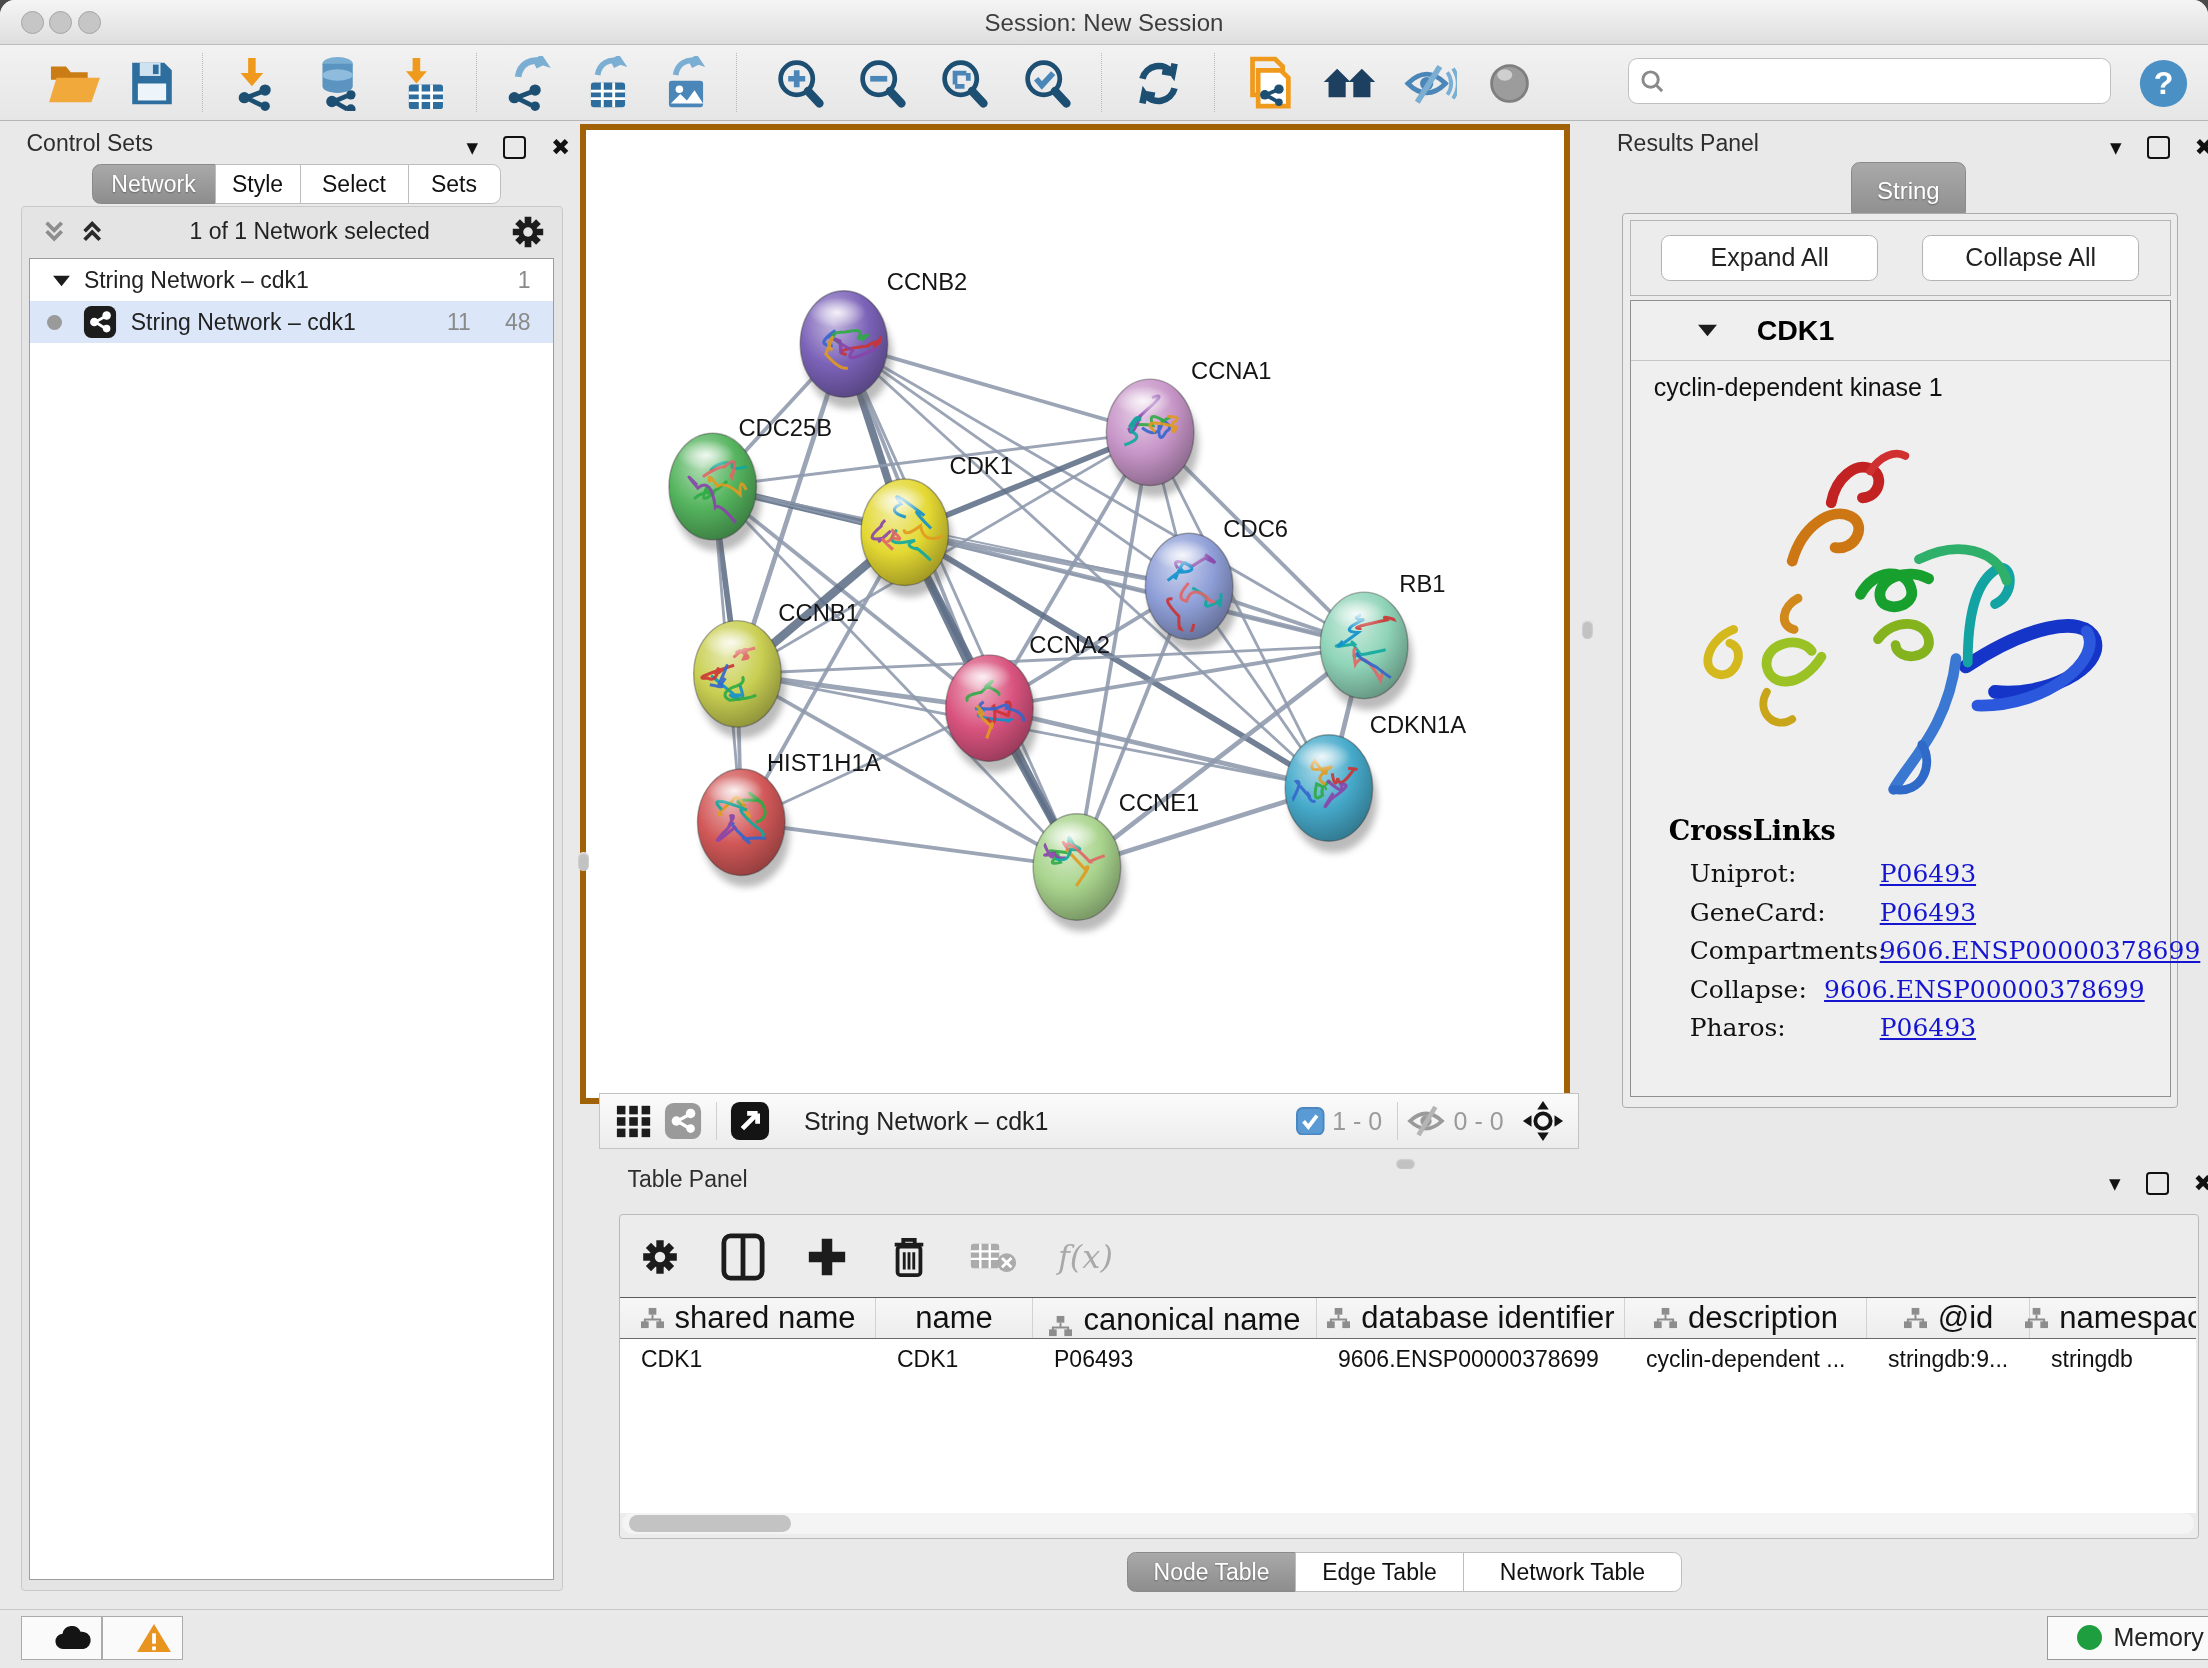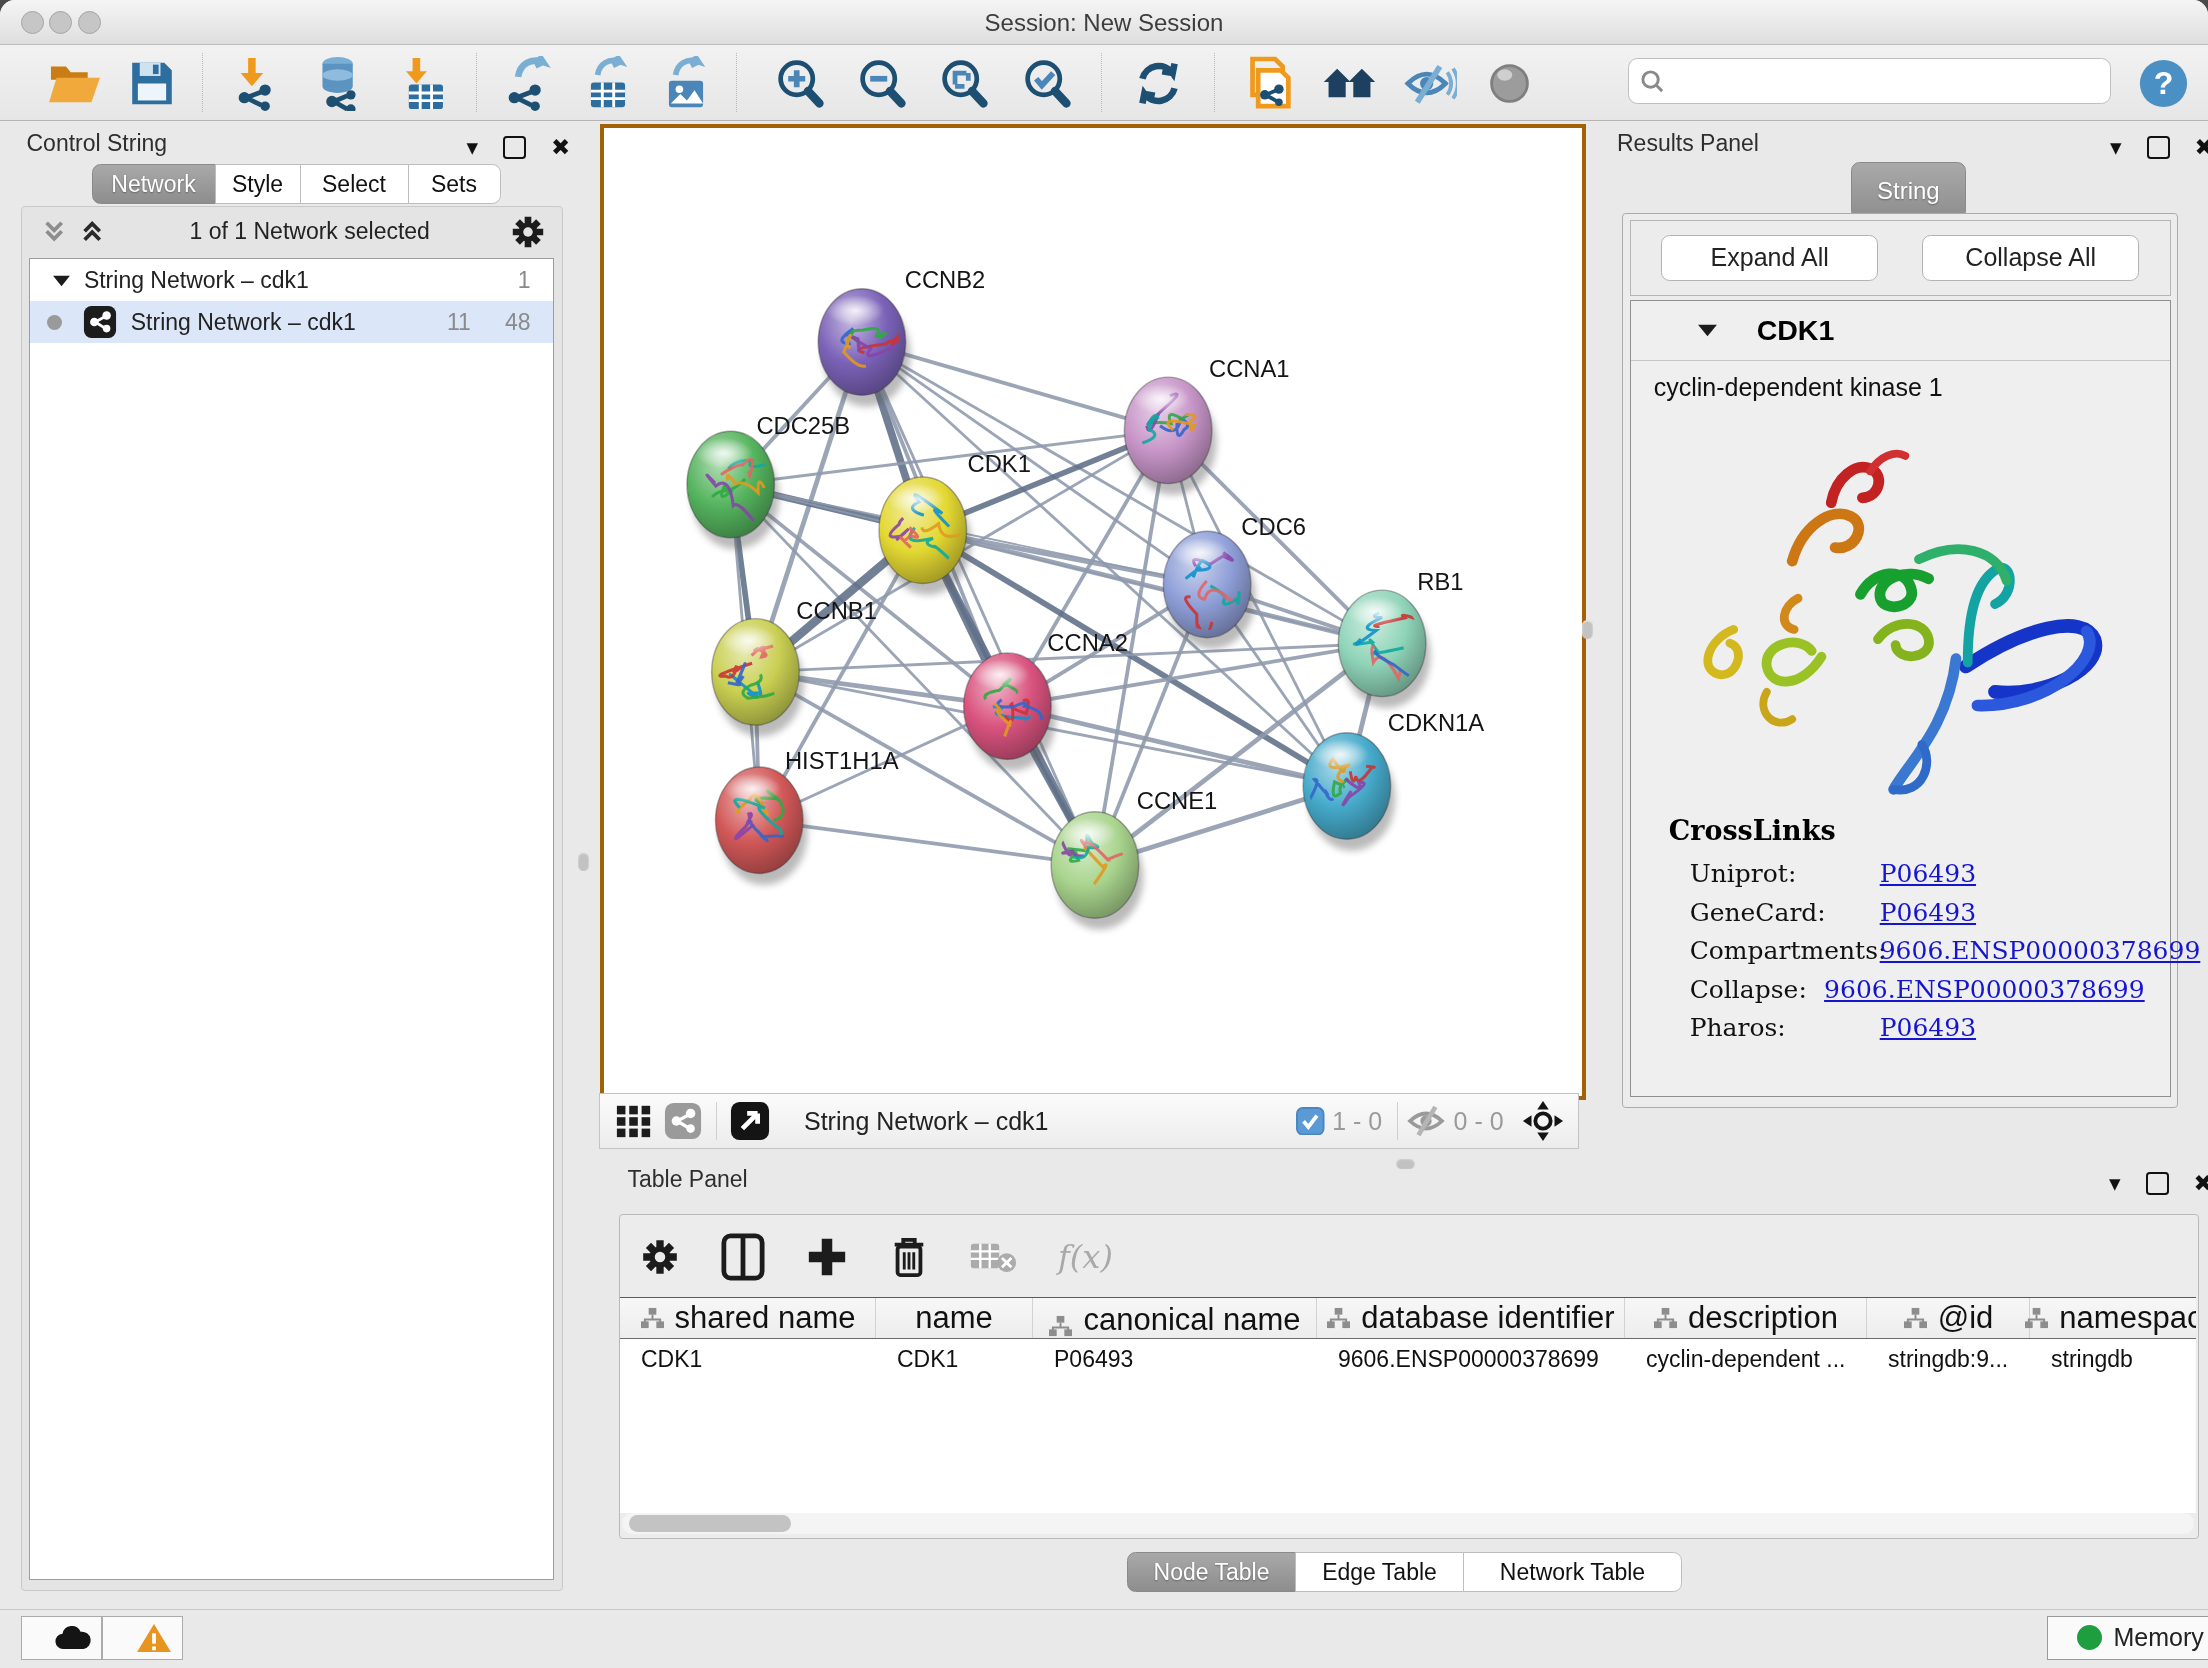--- a/index.html
+++ b/index.html
@@ -43,22 +43,22 @@
     background:#e4e4e4;border:1px solid #c9c9c9;border-radius:3.8px;}
   #cp-status-row{position:absolute;left:0;top:0;width:100%;height:49px;
     display:flex;align-items:center;}
   #cp-status{flex:1;text-align:center;font-size:23px;color:#222;}
   #cp-tree{position:absolute;left:7.6px;top:51px;width:523px;height:1320px;
     background:#fff;border:1px solid #9d9d9d;}
   .tree-row{position:relative;height:42px;display:flex;align-items:center;font-size:23px;}
   .tree-row.sel{background:#dbe6f8;}
   .tree-count{color:#8a8a8a;font-size:23px;}
   
-  #canvas{position:absolute;left:600px;top:124px;width:978px;height:968px;
-    background:#fff;border:4px solid #a16207;text-decoration:underline;}
+  #canvas{position:absolute;left:580px;top:124px;width:978px;height:968px;
+    background:#fff;border:6px solid #a16207;text-decoration:underline;}
   #navbar{position:absolute;left:599px;top:1093px;width:978px;height:54px;
     background:linear-gradient(#fbfbfb,#ececec);border:1px solid #c3c3c3;
     display:flex;align-items:center;}
   .nv-sep{width:0;height:38px;border-left:1px solid #cfcfcf;margin:0 13.3px;}
   #nav-title{font-size:25px;color:#222;flex:1;}
   .nv-num{font-size:25px;color:#9a9a9a;margin:0 7.6px;}
   .splitter-dot{position:absolute;background:#c2c2c2;border-radius:5.7px;
     box-shadow:inset 0 1px 1.9px rgba(255,255,255,.8);}
   
   #results-panel{position:absolute;left:1596px;top:126px;width:603px;height:1478px;}
@@ -290,21 +290,21 @@
     </div>
     <div class="tbtn" style="left:2130px">
       <svg width="51" height="51" viewBox="0 0 54 54">
           <circle cx="27" cy="27" r="25" fill="#4a90c4"></circle>
           <text x="27" y="38" text-anchor="middle" font-size="34" font-weight="bold" fill="#fff">?</text>
         </svg>
     </div>
   </div>
 
   <div id="control-panel">
-    <div class="panel-title" style="left:17px;top:3.8px">Control String</div>
+    <div class="panel-title" style="left:17px;top:3.8px">Control Sets</div>
     <div class="win-ctrl" style="left:457px;top:9.5px">
       <span class="wc">▾</span>
       <span class="wc square"></span>
       <span class="wc">✖</span>
     </div>
     <div class="seg" style="left:82px;top:38px" id="cp-tabs">
         <div class="tab sel" style="width: 122px;">Network</div>
         <div class="tab" style="width: 84px;">Style</div>
         <div class="tab" style="width: 107px;">Select</div>
         <div class="tab" style="width: 91px;">Sets</div>

